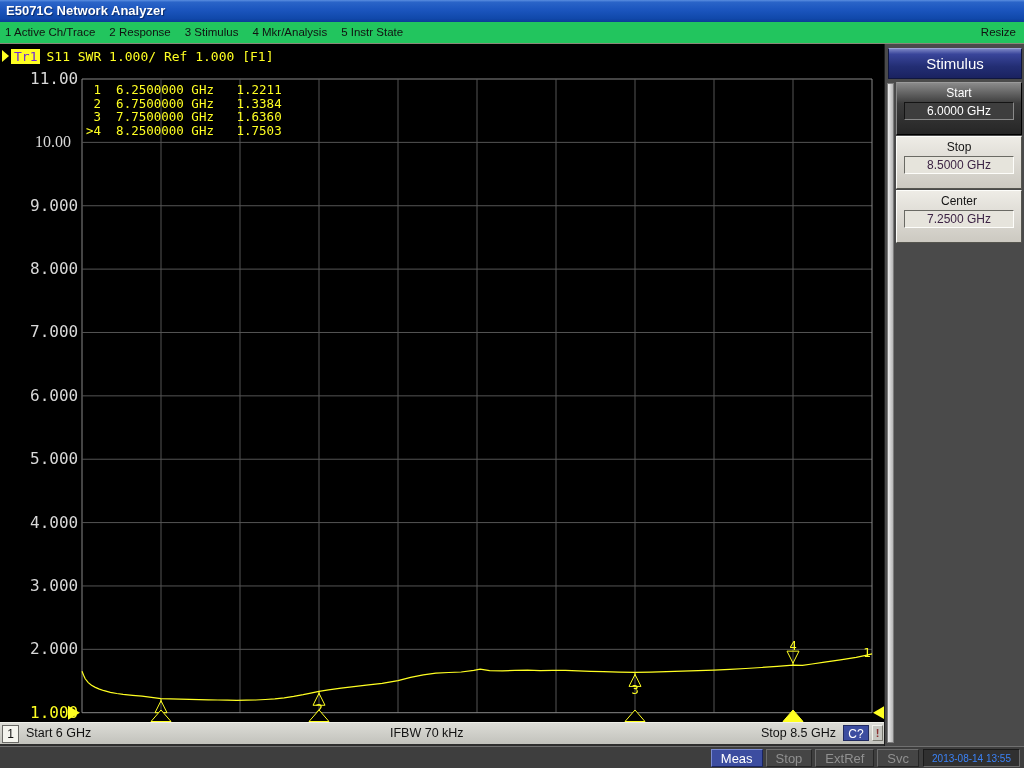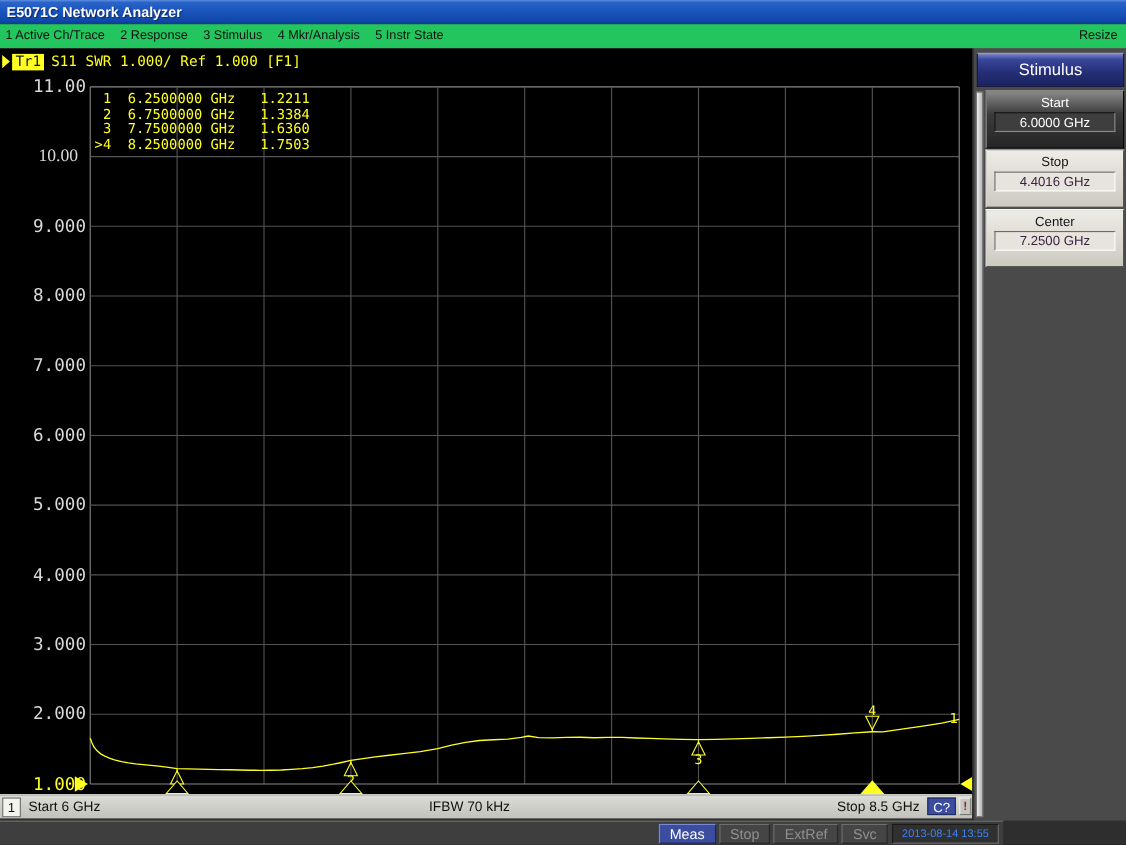--- a/index.html
+++ b/index.html
@@ -19,21 +19,21 @@
   .menubar .mi{display:inline-block;line-height:21px;margin-left:14px;cursor:default;}
   .menubar .mi:first-child{margin-left:5px;}
   .menubar .resize{position:absolute;right:8px;top:0;line-height:21px;}
 
   
   .screen{position:absolute;left:0;top:44px;width:884px;height:678px;background:#000;}
   .trace-status{position:absolute;left:2px;top:4px;height:16px;display:flex;align-items:center;
     font-family:"DejaVu Sans Mono",monospace;font-size:13px;color:#ffff22;white-space:pre;}
   .tr-arrow{width:0;height:0;border-left:7px solid #ffff22;border-top:6px solid transparent;
     border-bottom:6px solid transparent;margin-right:2px;}
-  .tr-chip{background:#ffff22;color:#0f172a;padding:0 3px;margin-right:6px;}
+  .tr-chip{background:#ffff22;color:#6d28d9;padding:0 3px;margin-right:6px;}
   #ylabels .ytick{position:absolute;width:46px;text-align:center;
     font-family:"DejaVu Sans Mono",monospace;font-size:16px;color:#d9d9d9;line-height:15px;}
   #ylabels .ytick.ref{color:#ffff22;}
   #mkr-table{position:absolute;left:86px;top:39px;font-family:"DejaVu Sans Mono",monospace;
     font-size:12.5px;line-height:13.5px;color:#ffff22;white-space:pre;}
   svg#plot{position:absolute;left:0;top:0;}
 
   
   .chanbar{position:absolute;left:0;top:722px;width:884px;height:22px;
     background:linear-gradient(180deg,#dcdcd6,#c2c2bc);border-top:1px solid #efefe9;
@@ -65,21 +65,21 @@
     font-size:12px;color:#141414;text-align:center;cursor:default;}
   .softkey .lbl{display:block;padding-top:3px;line-height:15px;}
   .softkey .val{display:block;margin:1px 7px 0;height:16px;line-height:16px;background:#e6e4dc;
     border:1px solid;border-color:#6a6a64 #fdfdfa #fdfdfa #6a6a64;color:#3c2344;font-size:12px;}
   .softkey.active{background:linear-gradient(180deg,#8a8a8a,#3c3c3c 40%,#262626);
     border-color:#9a9a9a #000 #000 #8a8a8a;color:#fff;}
   .softkey.active .val{background:#3e3e3e;color:#fff;border-color:#141414 #8a8a8a #8a8a8a #141414;}
   .softkey.plain{height:44px;margin-top:5px;display:flex;align-items:center;justify-content:center;}
 
   
-  .bottombar{position:absolute;left:0;top:746px;width:912px;height:22px;background:#3e3e3e;
+  .bottombar{position:absolute;left:0;top:746px;width:1024px;height:22px;background:#3e3e3e;
     border-top:1px solid #707070;box-sizing:border-box;display:flex;justify-content:flex-end;
     align-items:center;padding-right:4px;font-size:13px;}
   .bb-item{height:18px;line-height:17px;margin-left:3px;padding:0 9px;box-sizing:border-box;
     border:1px solid;text-align:center;}
   .bb-item.active{background:#3c4da0;border-color:#7a8ad0 #1a2560 #1a2560 #7a8ad0;color:#fff;}
   .bb-item.disabled{background:#454545;border-color:#6e6e6e #262626 #262626 #6e6e6e;color:#909090;}
   .bb-date{height:18px;line-height:17px;margin-left:4px;padding:0 8px;box-sizing:border-box;
     background:#303030;border:1px solid;border-color:#1a1a1a #6e6e6e #6e6e6e #1a1a1a;
     color:#3b82f6;font-size:10px;}
 </style>
@@ -175,21 +175,21 @@
   <div class="sidebar">
     <div class="sk-header">Stimulus</div>
     <div class="sk-scroll"></div>
     <div id="softkeys">
         <div class="softkey active">
           <span class="lbl">Start</span>
           <span class="val">6.0000 GHz</span>
         </div>
         <div class="softkey">
           <span class="lbl">Stop</span>
-          <span class="val">4.4016 GHz</span>
+          <span class="val">8.5000 GHz</span>
         </div>
         <div class="softkey">
           <span class="lbl">Center</span>
           <span class="val">7.2500 GHz</span>
         </div>
       </div>
   </div>
 
   <div class="bottombar">
     <span id="bb-items" style="display:flex;">

